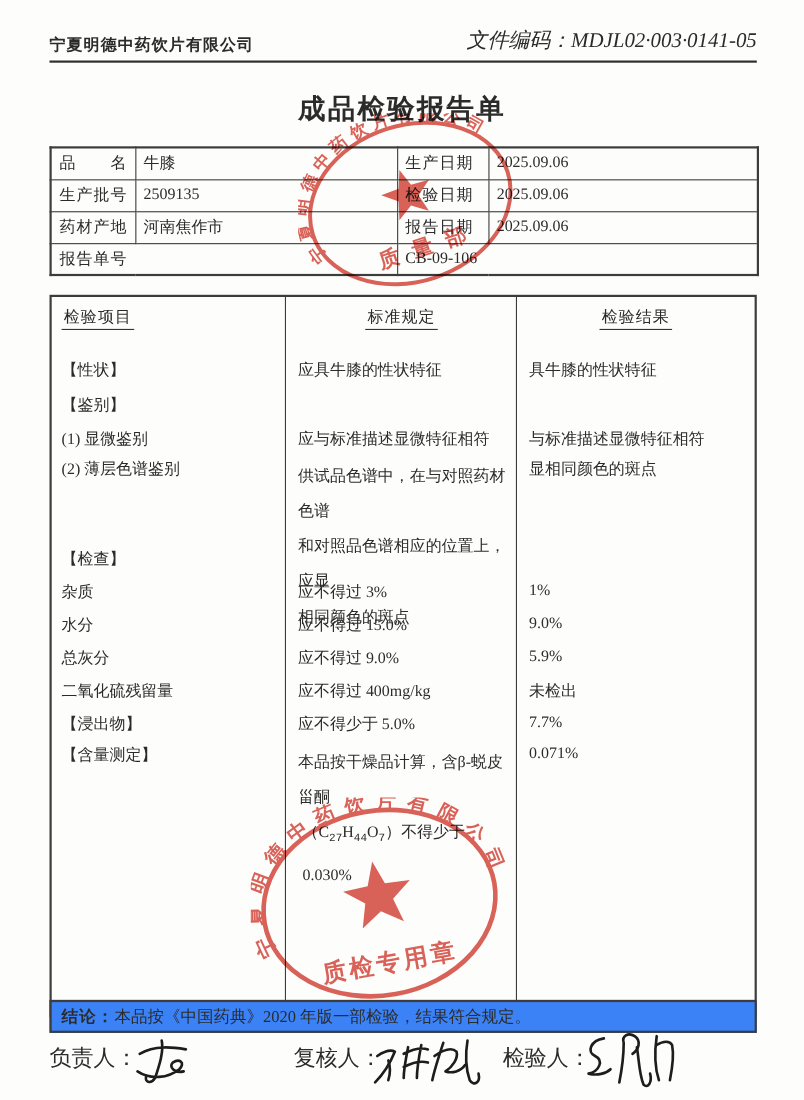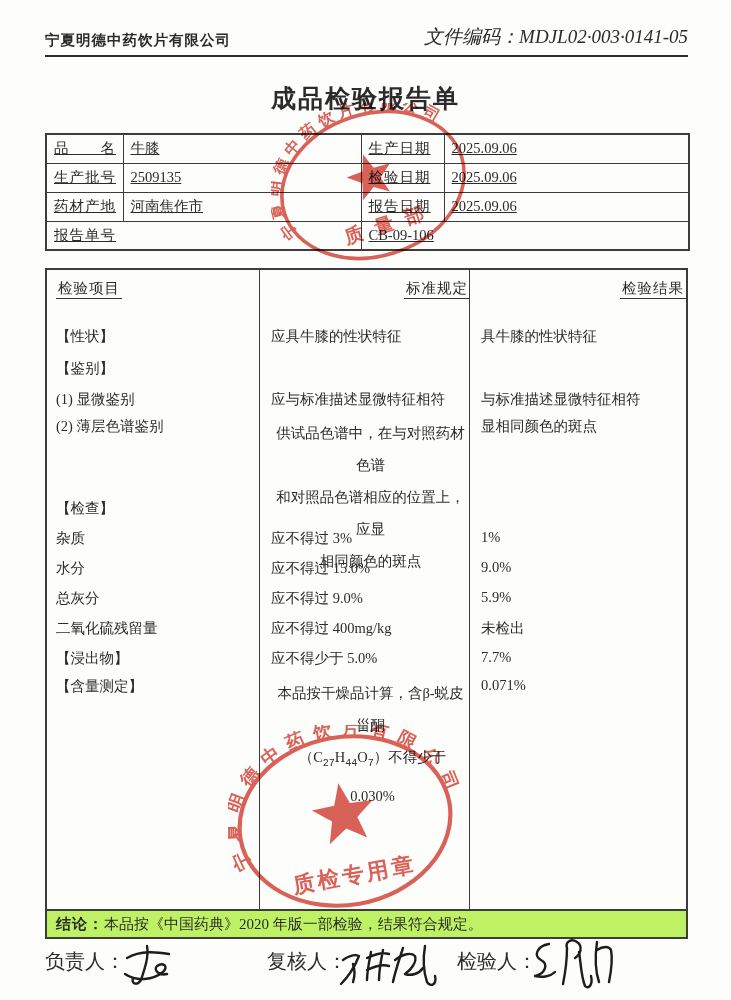--- a/index.html
+++ b/index.html
@@ -19,43 +19,43 @@
   .head-rule { position:absolute; left:45px; right:43px; top:55px; height:0;
     border-top:2px solid #2f2f2f; }
   .report-title { position:absolute; left:0; right:0; top:82px; text-align:center;
     font-size:25px; font-weight:bold; letter-spacing:2px; }
 
   
   table.info { position:absolute; left:45px; top:133px; width:643px;
     border-collapse:collapse; table-layout:fixed; font-size:14.5px; }
   table.info td { border:1px solid #3c3c3c; height:29px; padding:2px 7px;
     vertical-align:middle; white-space:nowrap; overflow:hidden; }
-  table.info { border:2px solid #3c3c3c;text-decoration:underline; }
+  table.info { border:2px solid #3c3c3c; }
   td.lbl { letter-spacing:1px; }
 
   
   .main-table { position:absolute; left:45px; top:268px; width:643px; height:657px;
     border:2px solid #3c3c3c; font-size:14.5px; }
   .vline { position:absolute; top:0; bottom:0; width:1px; background:#3c3c3c; }
   .vline.v1 { left:212px; } .vline.v2 { left:422px; }
   .mrow { display:flex; width:100%; }
   .c1 { width:213px; padding-left:9px; }
   .c2 { width:210px; padding-left:11px; }
   .c3 { flex:1; padding-left:11px; }
   .hdr-row { height:57px; padding-top:9px; }
-  .hdr-row .c2, .hdr-row .c3 { text-align:right; padding-left:0; }
+  .hdr-row .c2, .hdr-row .c3 { text-align:center; padding-left:0; }
   .hdr-row span { border-bottom:1px solid #333; padding:0 2px 2px 2px; letter-spacing:1px; }
-  .multi { line-height:32px;text-align:center; }
+  .multi { line-height:32px; }
   .indent2 { padding-left:4px; }
   sub { font-size:10px;font-family:Liberation Mono, monospace; }
 
   
   .conclusion { position:absolute; left:45px; top:909px; width:643px; height:30px;
     border:2px solid #3c3c3c; font-size:15px; display:flex; align-items:center;
-    padding-left:9px; background:#bef264; }
+    padding-left:9px; background:#3b82f6; }
   .conclusion b { letter-spacing:1px; }
 
   
   .sig-row { position:absolute; left:45px; top:946px; width:643px; height:52px; font-size:20px; }
   .sig-label { position:absolute; top:2px; }
   .sig-svg { position:absolute; }
   .sig-svg path { fill:none; stroke:#1d1d1d; stroke-width:2.4;
     stroke-linecap:round; stroke-linejoin:round; }
 
   

